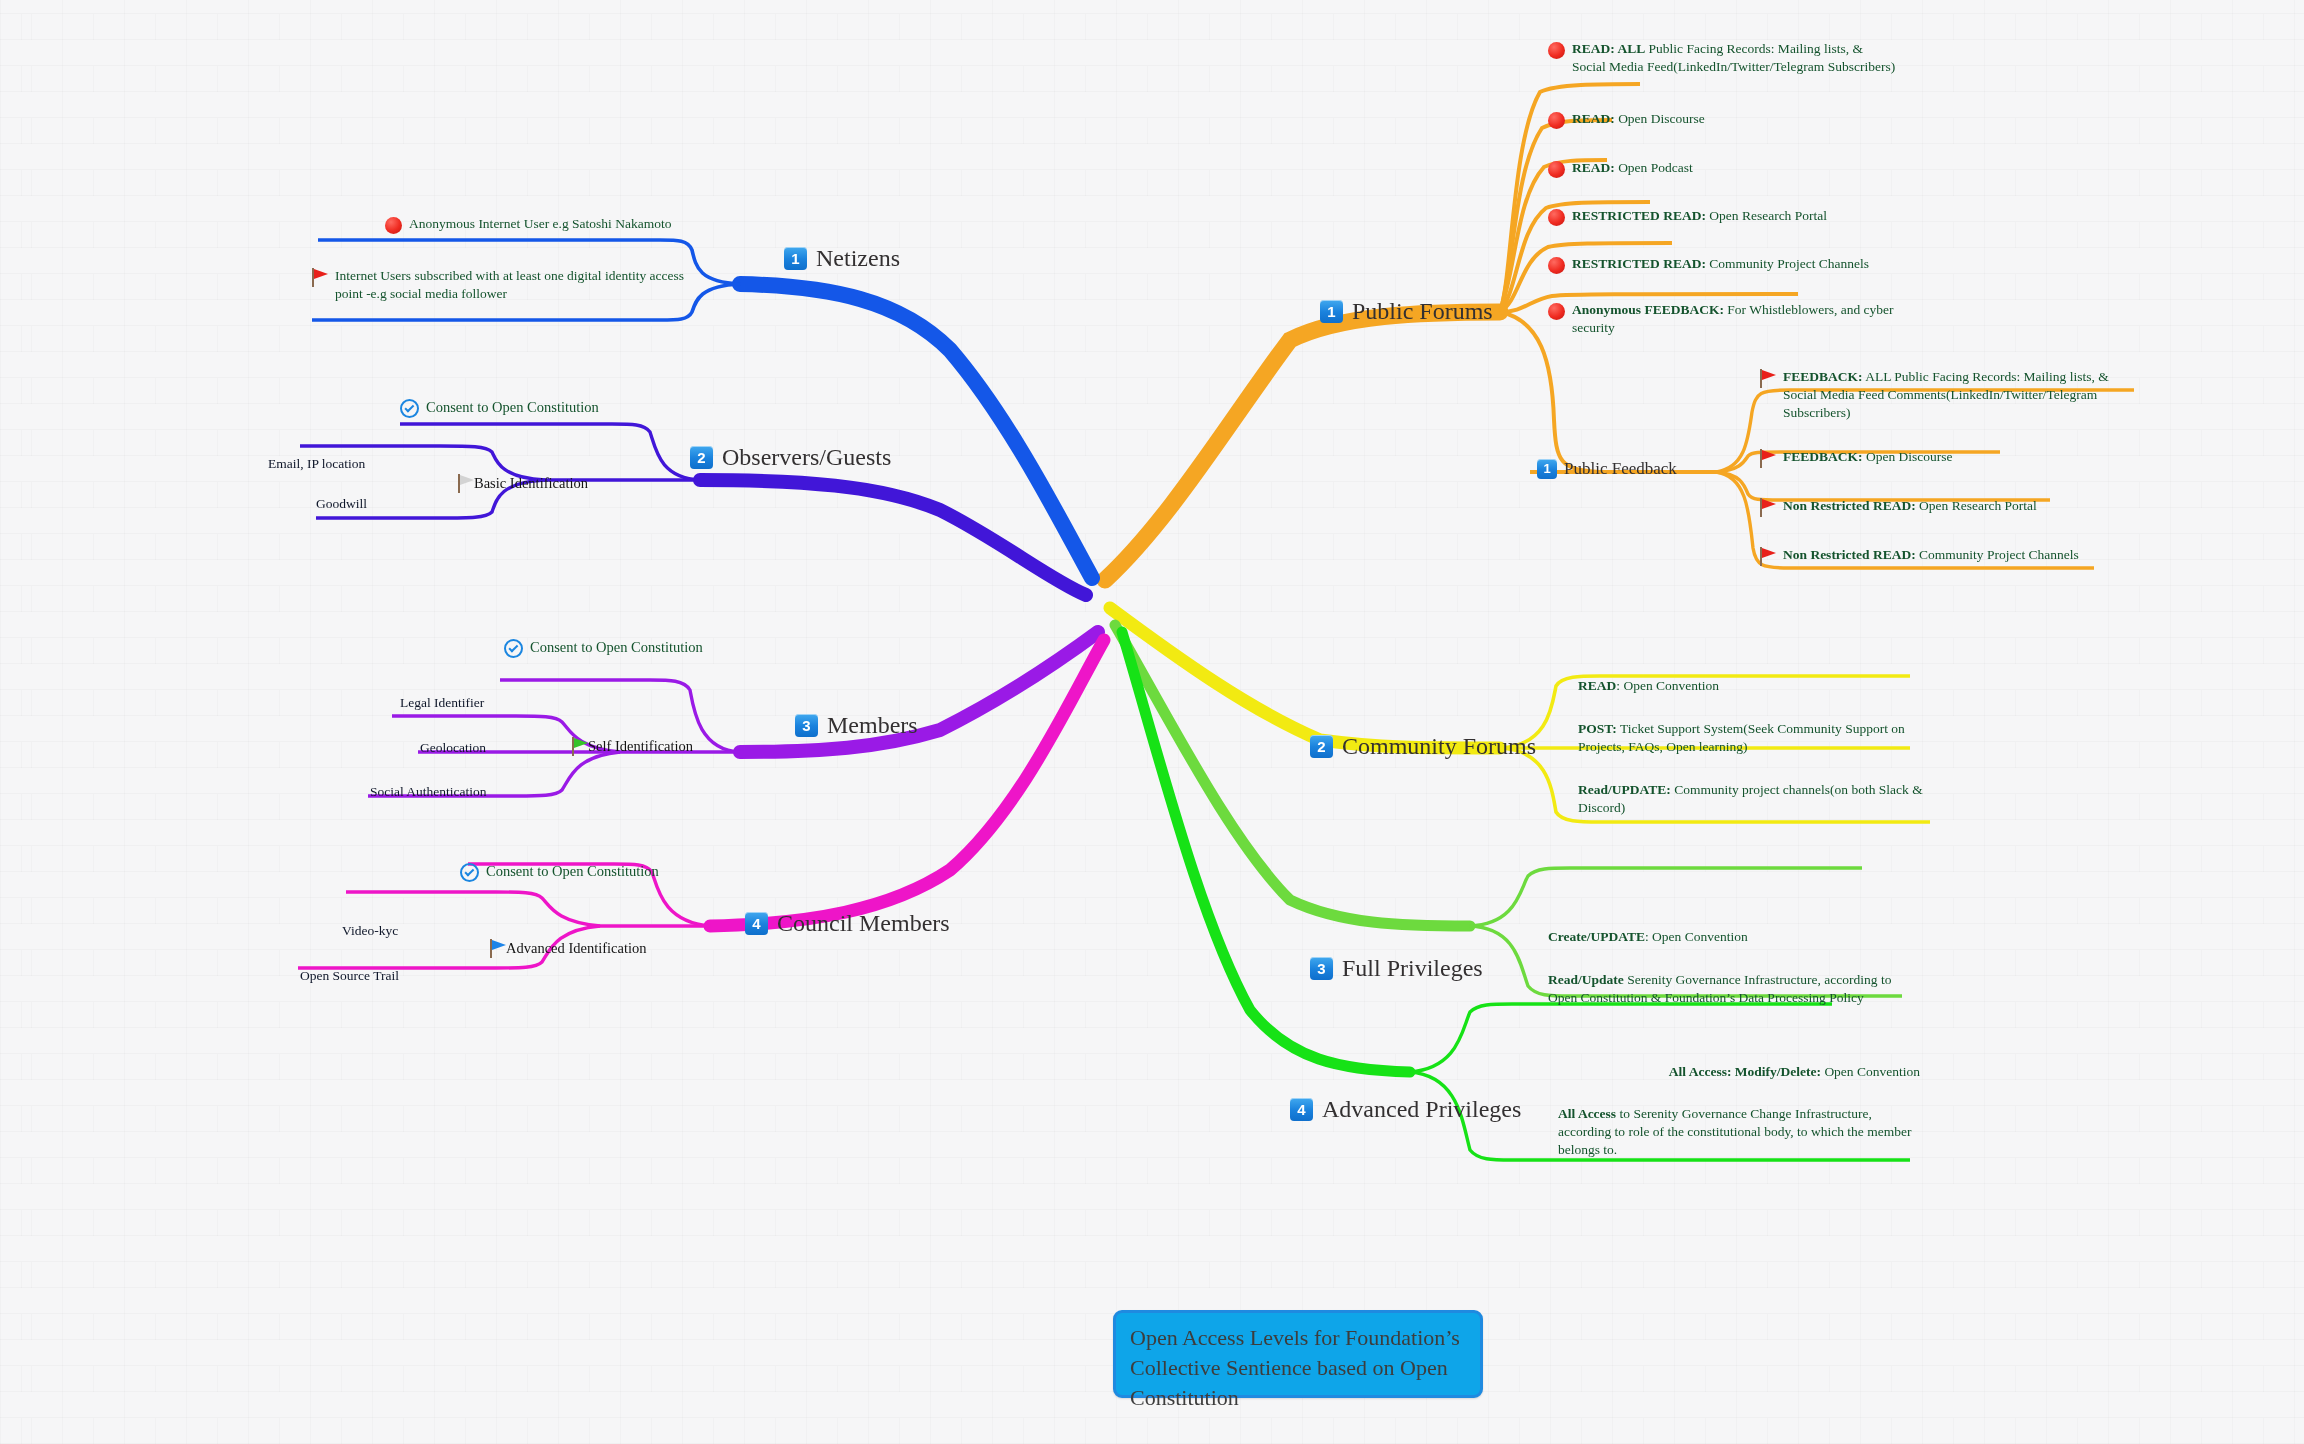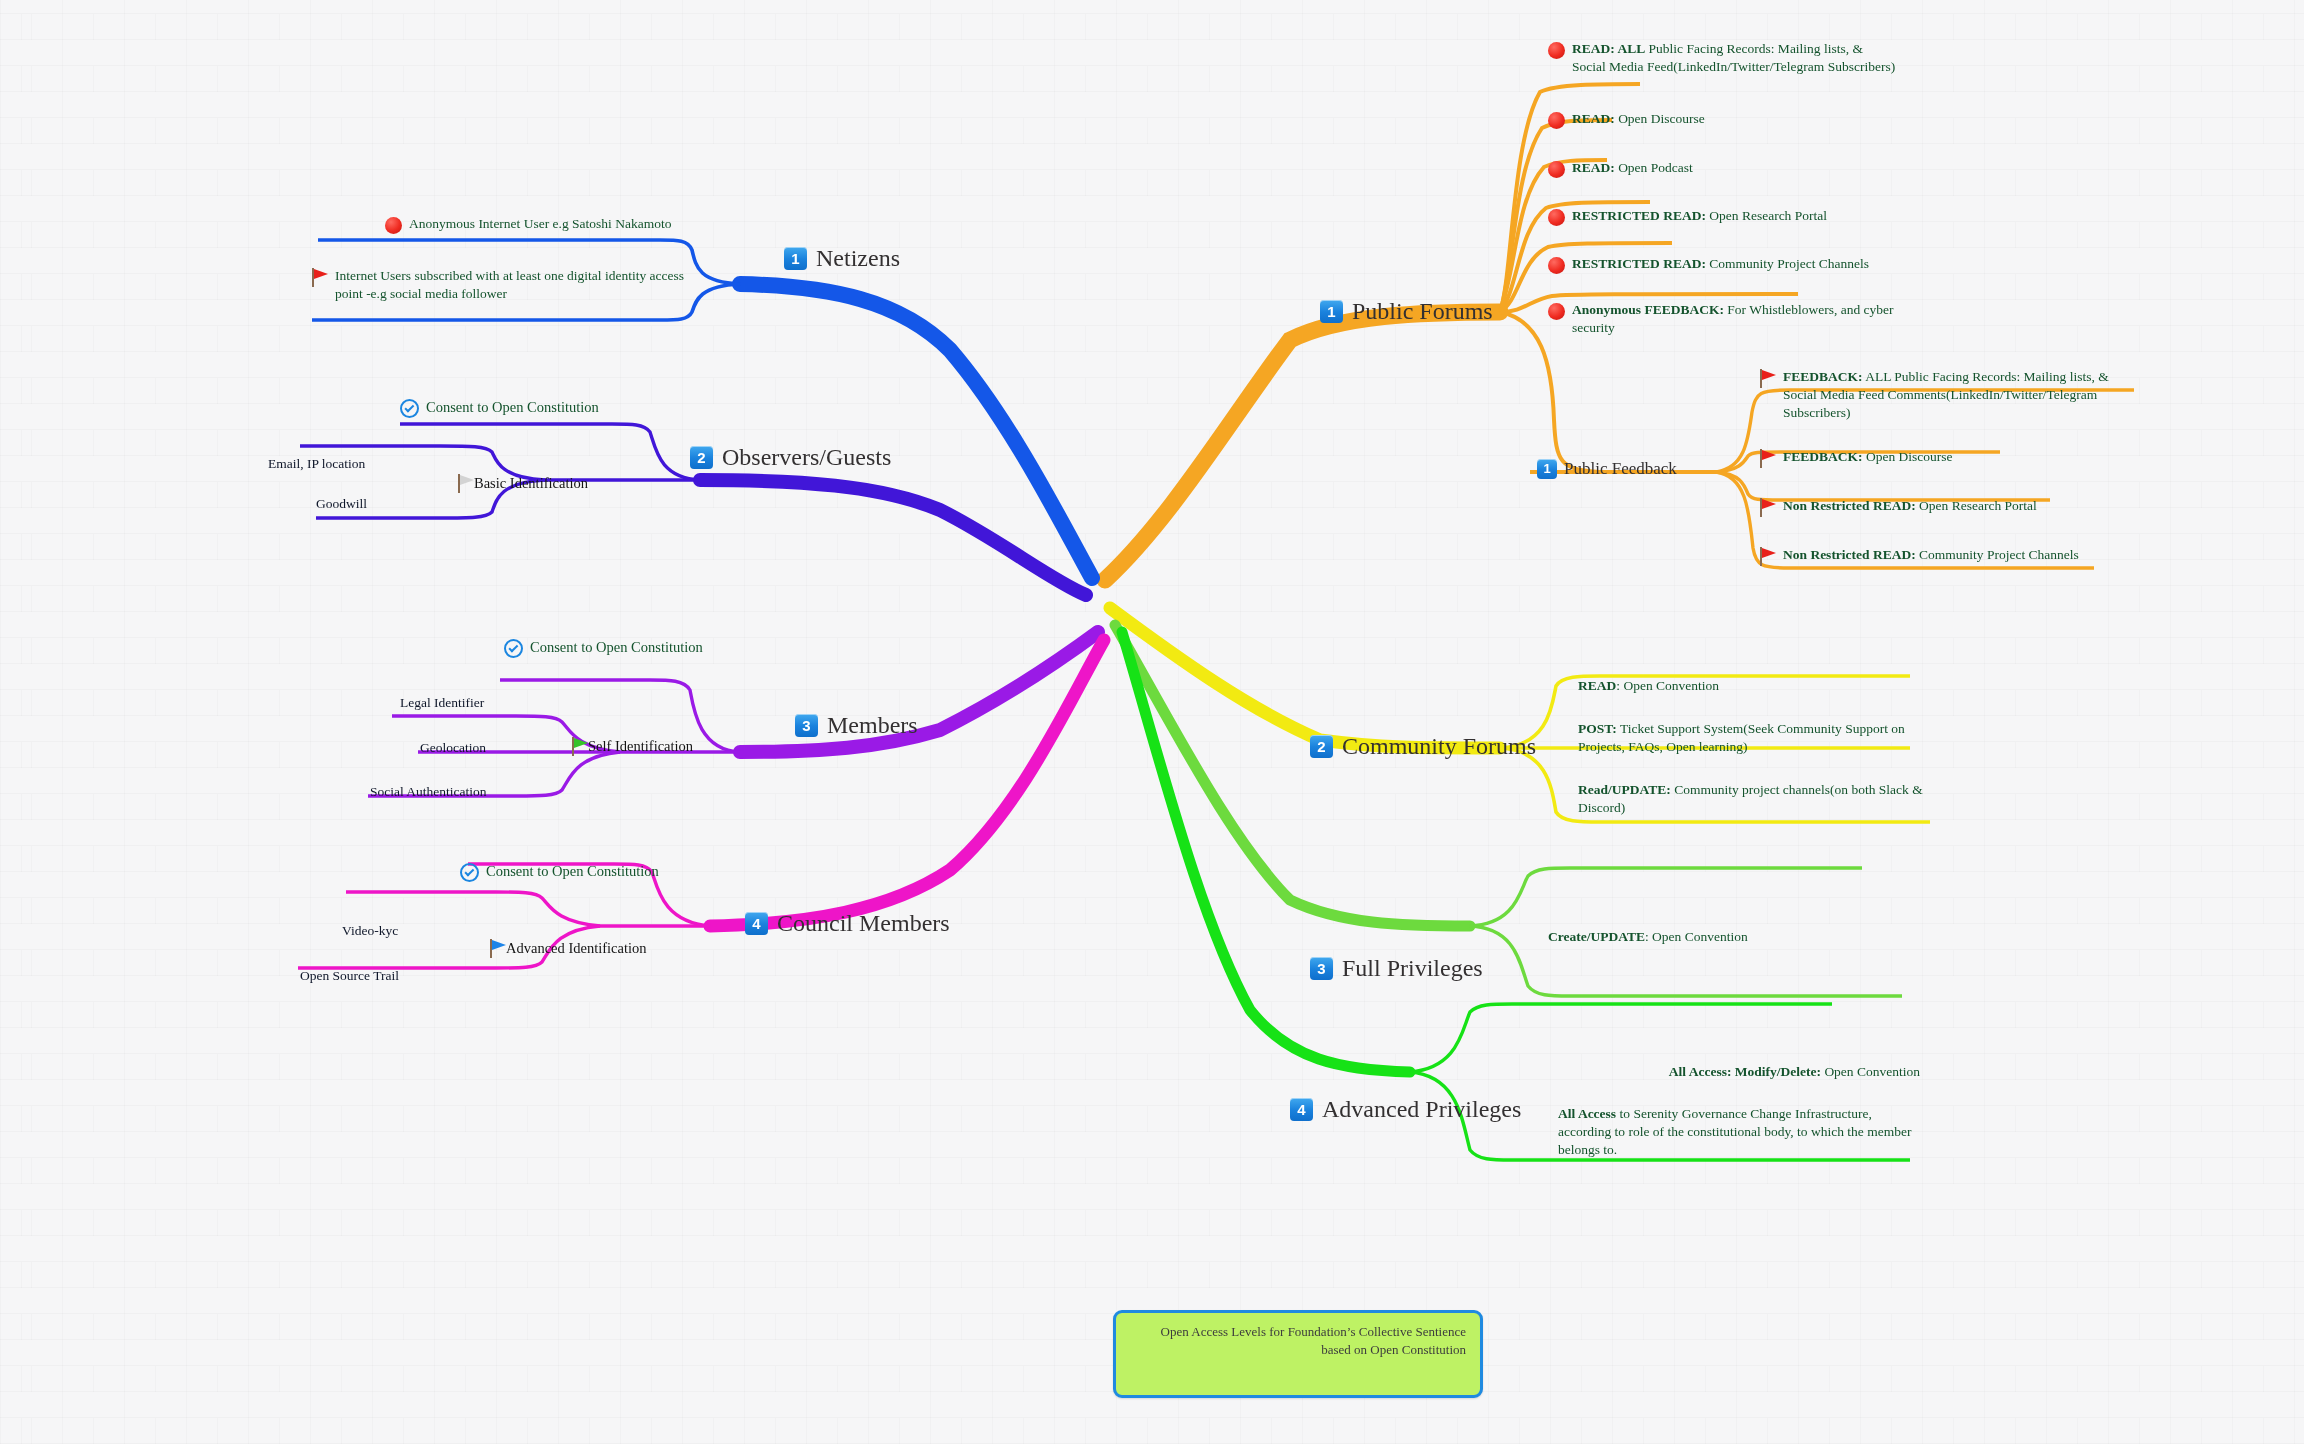--- a/index.html
+++ b/index.html
@@ -89,26 +89,25 @@
   
   .leaf{position:absolute;font-size:13.5px;color:#0f172a;white-space:nowrap;}
 
   
   .mid{position:absolute;font-size:14.5px;color:#141414;white-space:nowrap;}
   .mid-wrap{display:flex;align-items:center;}
 
   
   #caption-box{
     position:absolute;left:1113px;top:1310px;width:370px;height:88px;
-    background:#bef264;border:3px solid #1f8ae0;border-radius:9px;
+    background:#0ea5e9;border:3px solid #1f8ae0;border-radius:9px;
     box-sizing:border-box;padding:10px 14px;
-    font-size:13px;line-height:1.36;color:#3d3d3d;
+    font-size:22px;line-height:1.36;color:#3d3d3d;
     font-family:"Liberation Serif", serif;
     box-shadow:0 1px 2px rgba(0,0,0,.12);
-    text-align:right;
   }
 </style>
 </head>
 <body>
 
 <div id="bg-texture"></div>
 
 <svg id="edges" viewBox="0 0 2304 1444">
   <defs>
     <linearGradient id="gOrange" x1="0" y1="1" x2="1" y2="0">
@@ -289,20 +288,23 @@
 
   <div class="node main-node" style="left:1310px;top:955px;">
     <span class="badge">3</span>
     <span class="main-title">Full Privileges</span>
   </div>
 
   <div class="sub" style="left:1548px;top:928px;width:380px;">
     <span class="sub-text"><span class="b">Create/UPDATE</span><span>: Open Convention</span></span>
   </div>
 
+  <div class="sub" style="left:1548px;top:971px;width:375px;">
+    <span class="sub-text"><span class="b">Read/Update</span><span> Serenity Governance Infrastructure, according to Open Constitution &amp; Foundation’s Data Processing Policy</span></span>
+  </div>
 
   <div class="node main-node" style="left:1290px;top:1096px;">
     <span class="badge">4</span>
     <span class="main-title">Advanced Privileges</span>
   </div>
 
   <div class="sub" style="left:1540px;top:1063px;width:380px;text-align:right;">
     <span class="sub-text"><span class="b">All Access: Modify/Delete:</span><span> Open Convention</span></span>
   </div>
 

